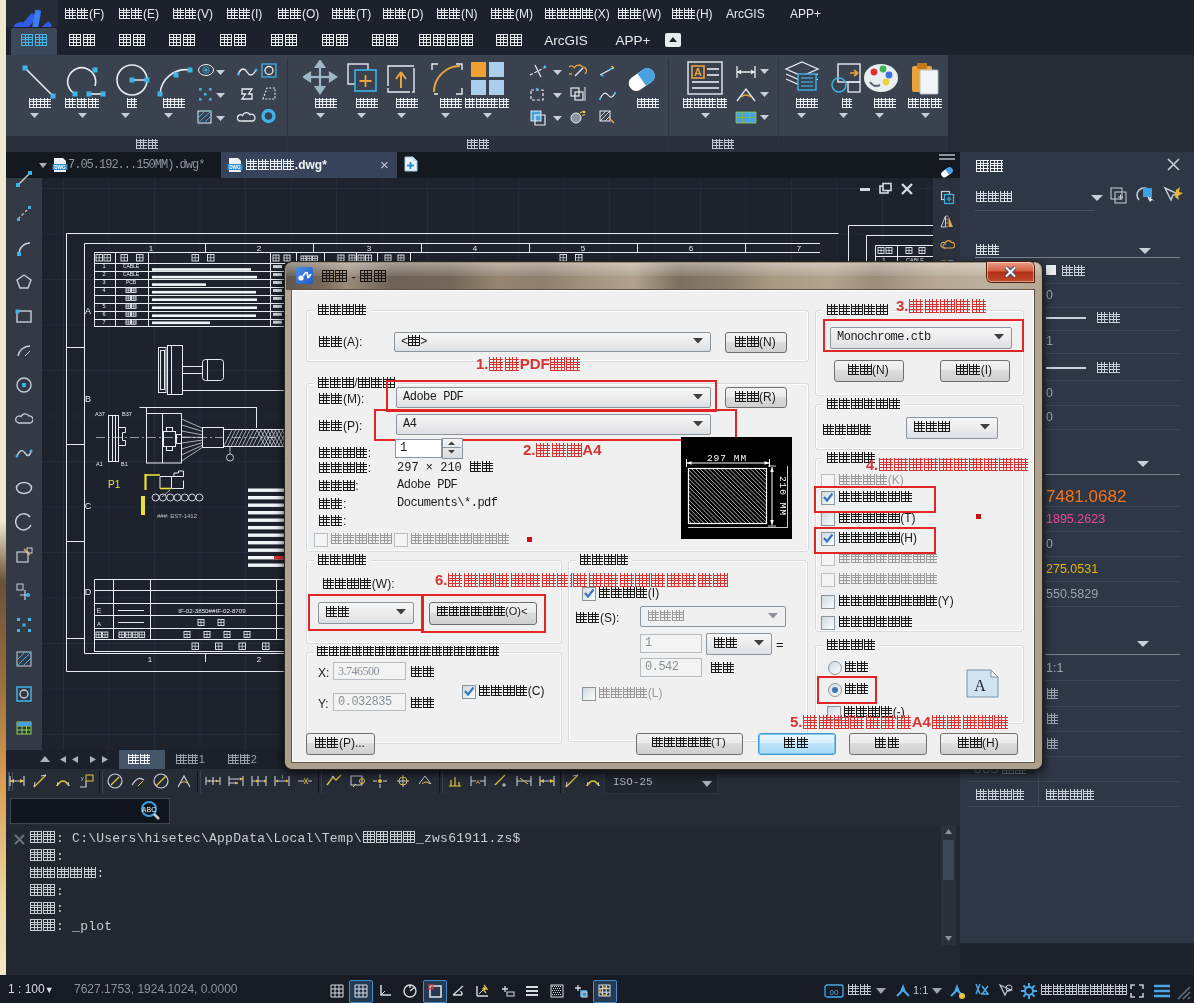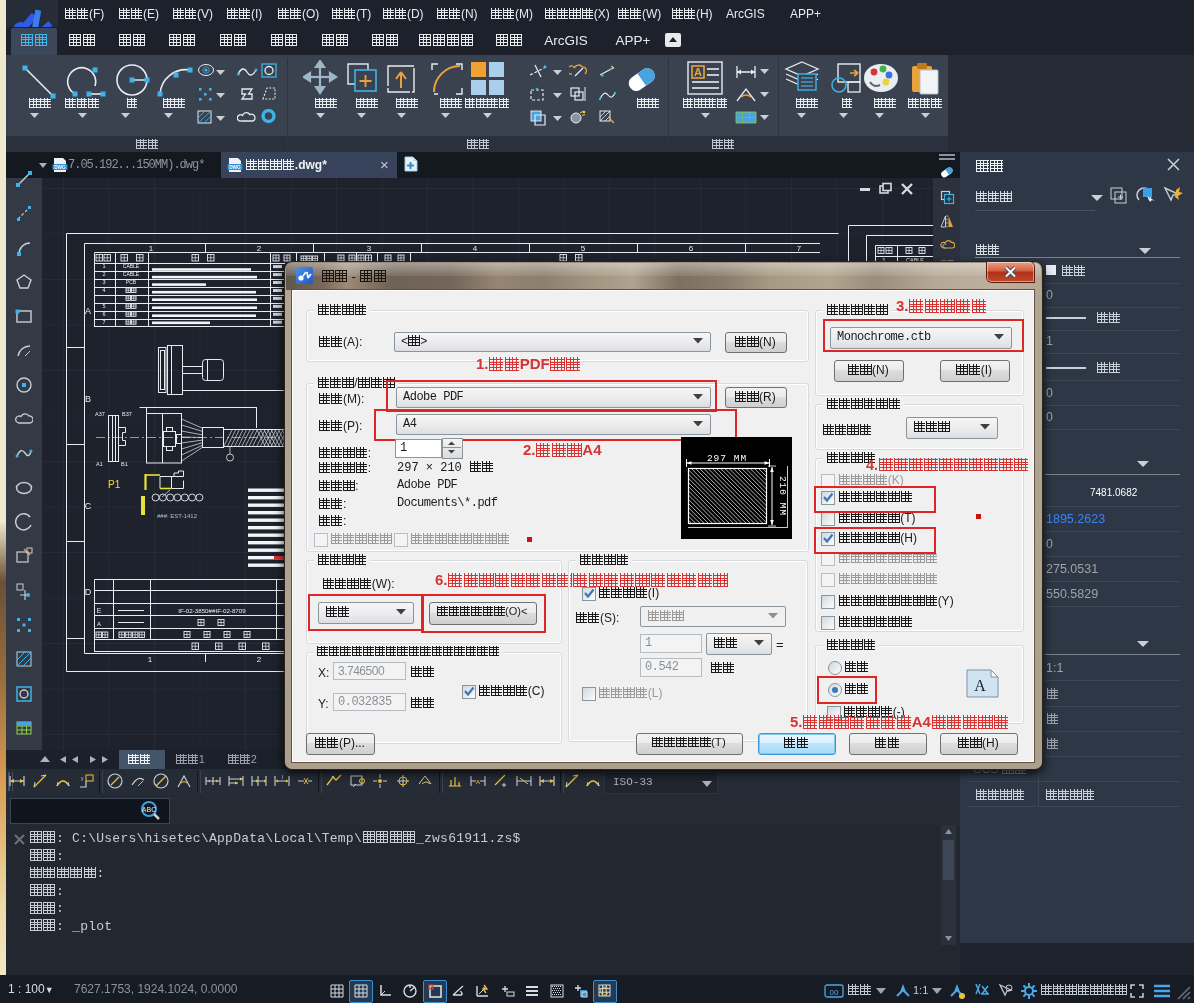--- a/index.html
+++ b/index.html
@@ -1111,27 +1111,27 @@
 <div class="abs t" style="left:1046px;top:386px;font-size:12.5px;color:#9aa3ae">0</div>
 <div class="abs" style="left:1045px;top:429px;width:135px;height:1px;background:#3c4654"></div>
 <div class="abs t" style="left:1046px;top:410px;font-size:12.5px;color:#9aa3ae">0</div>
 <div class="abs" style="left:1136px;top:460px">
     <svg width="14" height="8">
       <polygon points="1,1 13,1 7,7" fill="#c8cfd8"></polygon>
     </svg>
   </div>
 <div class="abs" style="left:1045px;top:474px;width:135px;height:1px;background:#7a828e"></div>
 <div class="abs" style="left:1045px;top:506px;width:135px;height:1px;background:#3c4654"></div>
-<div class="abs t" style="left:1090px;top:487px;font-size:10px;color:#ffffff">7481.0682</div>
+<div class="abs t" style="left:1046px;top:487px;font-size:17px;color:#f97316">7481.0682</div>
 <div class="abs" style="left:1045px;top:531px;width:135px;height:1px;background:#3c4654"></div>
-<div class="abs t" style="left:1046px;top:512px;font-size:12.5px;color:#3b82f6">1895.2623</div>
+<div class="abs t" style="left:1046px;top:512px;font-size:12.5px;color:#ec4899">1895.2623</div>
 <div class="abs" style="left:1045px;top:556px;width:135px;height:1px;background:#3c4654"></div>
 <div class="abs t" style="left:1046px;top:537px;font-size:12.5px;color:#9aa3ae">0</div>
 <div class="abs" style="left:1045px;top:581px;width:135px;height:1px;background:#3c4654"></div>
-<div class="abs t" style="left:1046px;top:562px;font-size:12.5px;color:#a3a3a3">275.0531</div>
+<div class="abs t" style="left:1046px;top:562px;font-size:12.5px;color:#eab308">275.0531</div>
 <div class="abs" style="left:1045px;top:606px;width:135px;height:1px;background:#3c4654"></div>
 <div class="abs t" style="left:1046px;top:587px;font-size:12.5px;color:#9aa3ae">550.5829</div>
 <div class="abs" style="left:1136px;top:640px">
     <svg width="14" height="8">
       <polygon points="1,1 13,1 7,7" fill="#c8cfd8"></polygon>
     </svg>
   </div>
 <div class="abs" style="left:1045px;top:654px;width:135px;height:1px;background:#7a828e"></div>
 <div class="abs" style="left:1045px;top:680px;width:135px;height:1px;background:#3c4654"></div>
 <div class="abs t" style="left:1046px;top:661px;font-size:12.5px;color:#9aa3ae">1:1</div>
@@ -1320,21 +1320,21 @@
       <path d="M3 14 Q9 4 15 14" stroke="#e8c33d" stroke-width="1.3" fill="none"></path>
       <path d="M3 14 l1-4 M15 14 l-1-4" stroke="#c8cdd6"></path>
     </svg>
   </div>
 <div class="abs" style="left:99px;top:771px;width:2px;height:22px;border-left:1px solid #12161d;border-right:1px solid #3a4250"></div>
 <div class="abs" style="left:197px;top:771px;width:2px;height:22px;border-left:1px solid #12161d;border-right:1px solid #3a4250"></div>
 <div class="abs" style="left:318px;top:771px;width:2px;height:22px;border-left:1px solid #12161d;border-right:1px solid #3a4250"></div>
 <div class="abs" style="left:439px;top:771px;width:2px;height:22px;border-left:1px solid #12161d;border-right:1px solid #3a4250"></div>
 <div class="abs" style="left:560px;top:771px;width:2px;height:22px;border-left:1px solid #12161d;border-right:1px solid #3a4250"></div>
 <div class="abs" style="left:604px;top:772px;width:112px;height:20px;background:#20252e;border:1px solid #2c333e;">
-    <span style="position:absolute;left:8px;top:3px;font-size:11px;color:#aab2bc;font-family:Liberation Mono,monospace">ISO-33</span>
+    <span style="position:absolute;left:8px;top:3px;font-size:11px;color:#aab2bc;font-family:Liberation Mono,monospace">ISO-25</span>
     <svg width="10" height="6" style="position:absolute;right:5px;top:8px">
       <polygon points="0,0 10,0 5,6" fill="#aab2bc"></polygon>
     </svg>
   </div>
 <div class="abs" style="left:6px;top:795px;width:954px;height:30px;background:#252a33;"></div>
 <div class="abs" style="left:10px;top:798px;width:158px;height:24px;background:#10141c;border:1px solid #3a4654;"></div>
 <div class="abs" style="left:140px;top:800px;">
     <svg width="22" height="22">
 <circle cx="9" cy="9" r="7" fill="none" stroke="#3d9fe0" stroke-width="2"></circle>
 <text x="9" y="12" font-size="7" fill="#e8ecf2" text-anchor="middle" font-family="Liberation Sans">ABC</text>
@@ -1660,21 +1660,21 @@
   </div>
 <div class="abs" style="left:308px;top:594px;width:112px;height:33px;border:2px solid #e02525;"></div>
 <div class="abs" style="left:429px;top:602px;width:106px;height:21px;background:linear-gradient(180deg,#f2f2f2,#ebebeb 45%,#dddddd 46%,#cfcfcf);border:1px solid #707070;border-radius:3px;"></div>
 <div class="abs t" style="left:429px;top:605px;width:106px;text-align:center;font-size:11px;color:#1a1a1a;overflow:hidden;"><i></i><i></i><i></i><i></i><i></i><i></i>(O)&lt;</div>
 <div class="abs" style="left:421px;top:594px;width:121px;height:35px;border:2px solid #e02525;"></div>
 <div class="abs t" style="left:435px;top:571px;font-size:15px;color:#d63333;font-weight:bold;">6.<i></i><i></i><i></i><i></i><i></i><i></i><i></i><i></i><i></i><i></i><i></i><i></i><i></i><i></i><i></i><i></i><i></i><i></i></div>
 <div class="abs" style="left:306px;top:652px;width:254px;height:90px;border:1px solid #d5dbe0;border-radius:3px;box-shadow:inset 0 0 0 1px #fff;"></div>
 <div class="abs t" style="left:314px;top:645px;background:#f0f0f0;padding:0 3px;font-size:11px;color:#1a1a1a;"><i></i><i></i><i></i><i></i><i></i><i></i><i></i><i></i><i></i><i></i><i></i><i></i><i></i><i></i><i></i><i></i></div>
 <div class="abs t" style="left:318px;top:666px;font-size:12px;color:#1a1a1a;">X:</div>
 <div class="abs" style="left:333px;top:662px;width:71px;height:16px;background:#f3f3f3;border:1px solid #b4bcc2;"></div>
-<div class="abs t" style="left:338px;top:664px;font-size:12px;color:#8a9098;font-family:Liberation Sans, sans-serif;letter-spacing:-0.5px">3.746500</div>
+<div class="abs t" style="left:338px;top:664px;font-size:12px;color:#8a9098;font-family:Liberation Serif, serif;letter-spacing:-0.5px">3.746500</div>
 <div class="abs t" style="left:410px;top:665px;font-size:12px;color:#1a1a1a;"><i></i><i></i></div>
 <div class="abs t" style="left:318px;top:697px;font-size:12px;color:#1a1a1a;">Y:</div>
 <div class="abs" style="left:333px;top:693px;width:71px;height:16px;background:#f3f3f3;border:1px solid #b4bcc2;"></div>
 <div class="abs t" style="left:338px;top:695px;font-size:12px;color:#8a9098;font-family:Liberation Mono,monospace;letter-spacing:-0.5px">0.032835</div>
 <div class="abs t" style="left:410px;top:696px;font-size:12px;color:#1a1a1a;"><i></i><i></i></div>
 <div class="abs" style="left:462px;top:685px;width:12px;height:12px;background:linear-gradient(135deg,#cfd9de,#fdfdfd);border:1px solid #8a959e;"></div>
 <div class="abs" style="left:463px;top:685px;">
     <svg width="13" height="13">
       <path d="M2 6 L5 9.5 L10.5 2.5" stroke="#3b76bd" stroke-width="2.2" fill="none"></path>
     </svg>

